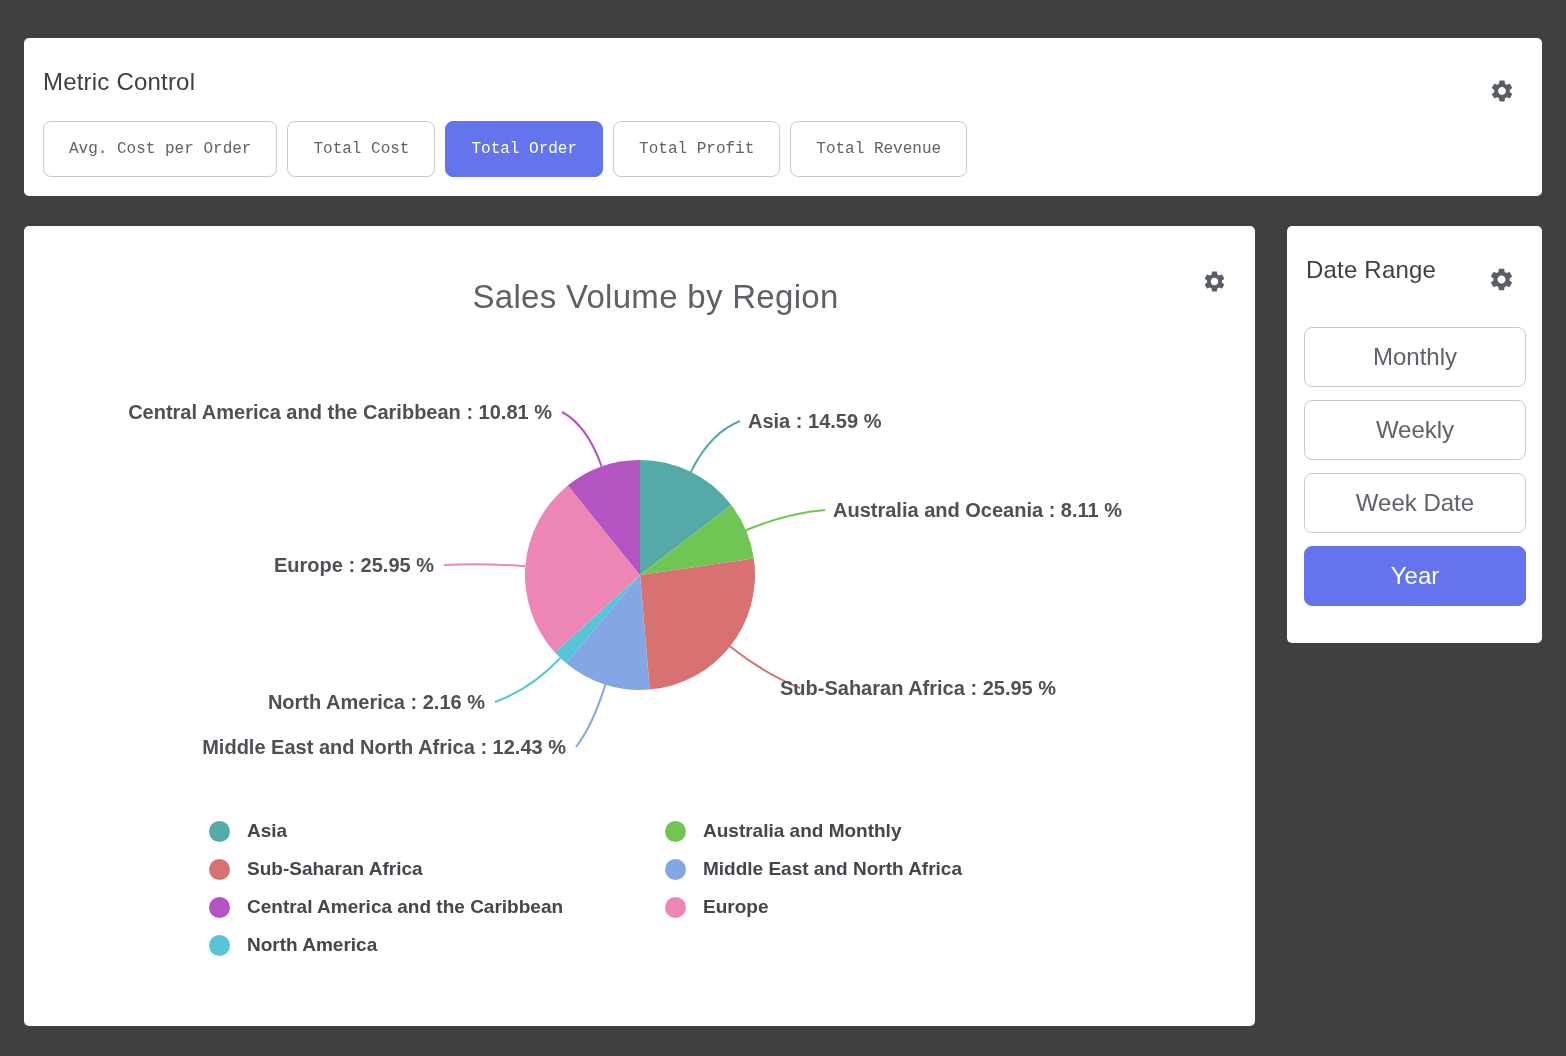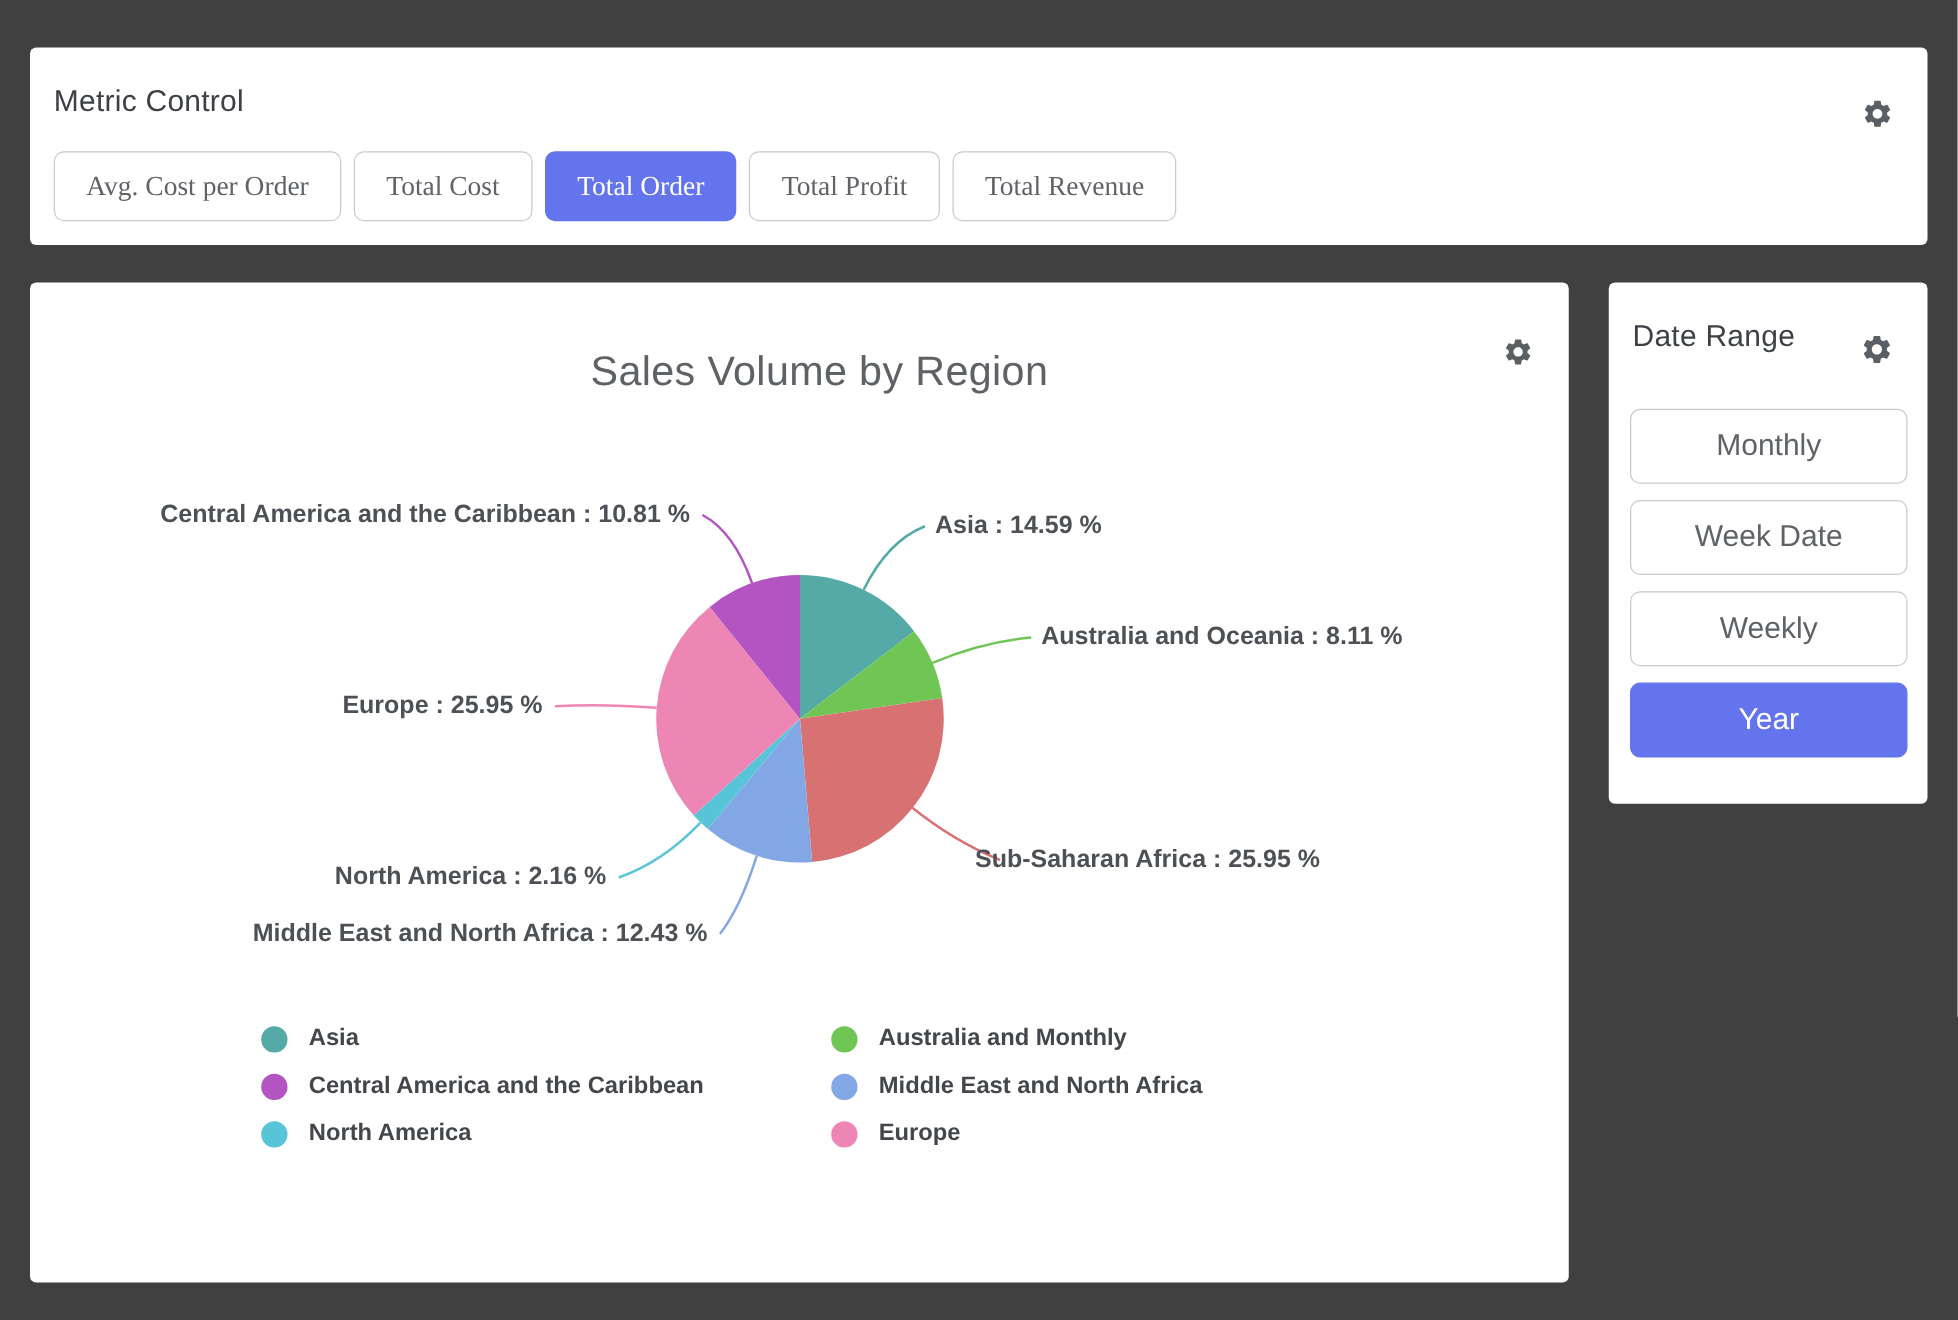--- a/index.html
+++ b/index.html
@@ -14,21 +14,21 @@
   
   .metric-panel{left:24px;top:38px;width:1518px;height:158px;}
   .panel-title{
     position:absolute;left:19px;top:30px;margin:0;
     font-size:24px;font-weight:400;color:#3d4146;letter-spacing:.2px;
   }
   .metric-buttons{position:absolute;left:19px;top:83px;display:flex;gap:10px;}
   .mbtn{
     height:56px;padding:0 25px;display:inline-flex;align-items:center;justify-content:center;
     background:#ffffff;border:1px solid #c9cace;border-radius:8px;
-    font-family:Liberation Serif, serif;font-size:22px;color:#5f6368;cursor:pointer;white-space:nowrap;
+    font-family:Liberation Mono, monospace;font-size:16px;color:#5f6368;cursor:pointer;white-space:nowrap;
   }
   .mbtn.selected{background:#6374ed;border:1px solid #6374ed;color:#ffffff;}
 
   
   .gear{position:absolute;cursor:pointer;line-height:0;color:#5a5f66;}
   .gear svg{display:block;}
   .metric-gear{right:27px;top:40px;}
   .chart-gear{right:28px;top:43px;}
   .date-gear{right:27px;top:40px;}
 
@@ -112,20 +112,24 @@
         <div class="pie-label" style="top: 339px; right: 821px;">Europe : 25.95 %</div>
         <div class="pie-label" style="top: 186px; right: 703px;">Central America and the Caribbean : 10.81 %</div>
       </div>
     <div class="legend" id="legend">
         <div class="legend-col" style="left: 185px;">
           <div class="legend-item">
             <span class="legend-dot" style="background: rgb(85, 169, 166);"></span>
             <span class="legend-text">Asia</span>
           </div>
           <div class="legend-item">
+            <span class="legend-dot" style="background: rgb(216, 114, 114);"></span>
+            <span class="legend-text">Sub-Saharan Africa</span>
+          </div>
+          <div class="legend-item">
             <span class="legend-dot" style="background: rgb(180, 84, 194);"></span>
             <span class="legend-text">Central America and the Caribbean</span>
           </div>
           <div class="legend-item">
             <span class="legend-dot" style="background: rgb(88, 196, 216);"></span>
             <span class="legend-text">North America</span>
           </div>
         </div>
         <div class="legend-col" style="left: 641px;">
           <div class="legend-item">
@@ -146,19 +150,19 @@
 
   <section class="panel date-panel">
     <h2 class="panel-title">Date Range</h2>
     <span class="gear date-gear">
         <svg width="27" height="27" viewBox="0 0 24 24" fill="currentColor">
           <path d="M19.14 12.94c.04-.3.06-.61.06-.94 0-.32-.02-.64-.07-.94l2.03-1.58c.18-.14.23-.41.12-.61l-1.92-3.32c-.12-.22-.37-.29-.59-.22l-2.39.96c-.5-.38-1.03-.7-1.62-.94l-.36-2.54c-.04-.24-.24-.41-.48-.41h-3.84c-.24 0-.43.17-.47.41l-.36 2.54c-.59.24-1.13.57-1.62.94l-2.39-.96c-.22-.08-.47 0-.59.22L2.74 8.87c-.12.21-.08.47.12.61l2.03 1.58c-.05.3-.09.63-.09.94s.02.64.07.94l-2.03 1.58c-.18.14-.23.41-.12.61l1.92 3.32c.12.22.37.29.59.22l2.39-.96c.5.38 1.03.7 1.62.94l.36 2.54c.05.24.24.41.48.41h3.84c.24 0 .44-.17.47-.41l.36-2.54c.59-.24 1.13-.56 1.62-.94l2.39.96c.22.08.47 0 .59-.22l1.92-3.32c.12-.22.07-.47-.12-.61l-2.01-1.58zM12 15.6c-1.98 0-3.6-1.62-3.6-3.6s1.62-3.6 3.6-3.6 3.6 1.62 3.6 3.6-1.62 3.6-3.6 3.6z"></path>
         </svg>
       </span>
     <div class="date-buttons" id="date-buttons">
         <button class="dbtn">Monthly</button>
+        <button class="dbtn">Weekly</button>
         <button class="dbtn">Week Date</button>
-        <button class="dbtn">Weekly</button>
         <button class="dbtn selected">Year</button>
       </div>
   </section>
 
 </div>
 
 </body></html>

